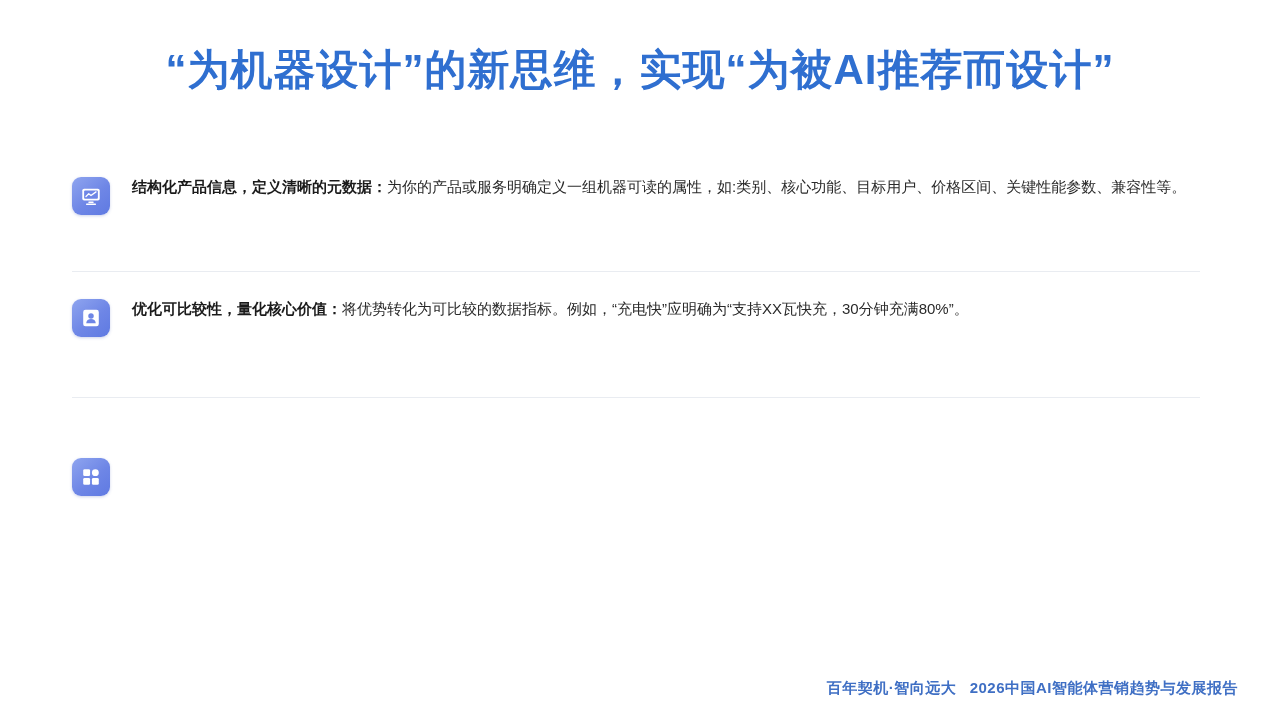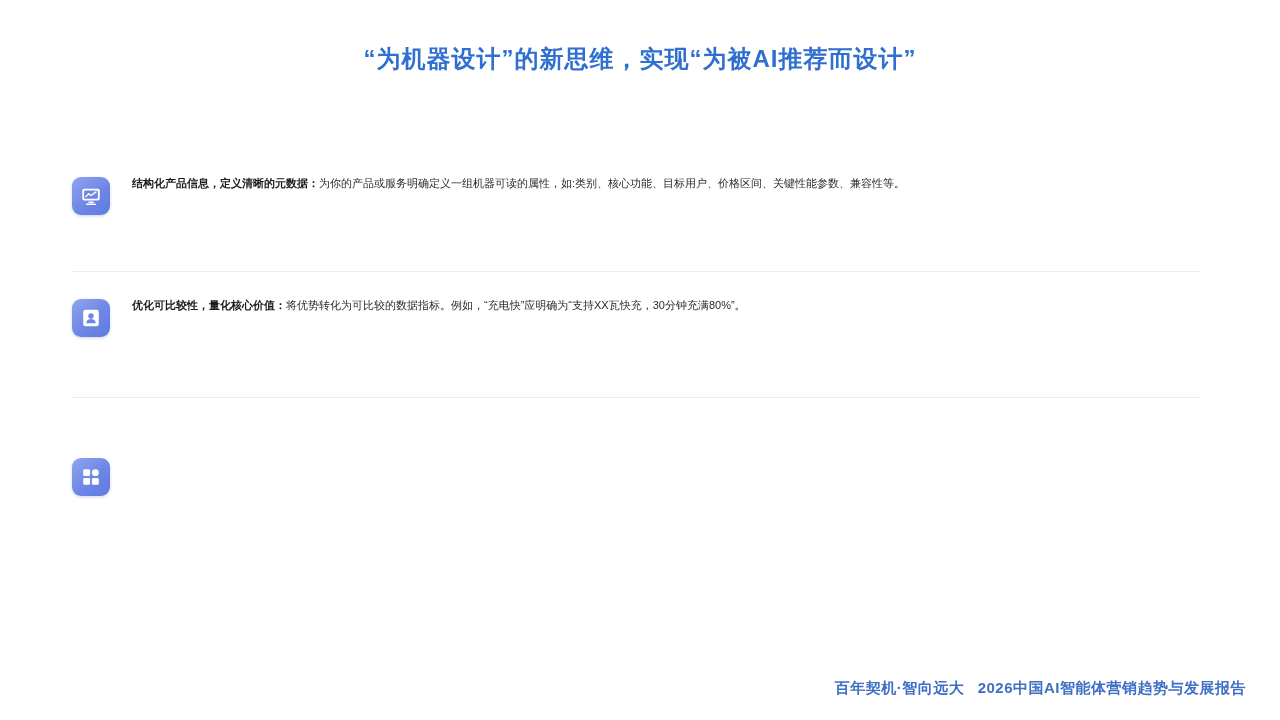--- a/index.html
+++ b/index.html
@@ -19,21 +19,21 @@
     width: 1280px;
     height: 720px;
     box-sizing: border-box;
   }
   .slide-title {
     position: absolute;
     top: 44px;
     left: 0;
     width: 1280px;
     text-align: center;
-    font-size: 24px;
+    font-size: 42px;
     font-weight: bold;
     color: #2f6fd0;
     letter-spacing: 1px;
     line-height: 1.25;
     white-space: nowrap;
   }
   .content {
     position: absolute;
     top: 172px;
     left: 72px;
@@ -61,21 +61,21 @@
     align-items: center;
     justify-content: center;
     margin-right: 22px;
     box-shadow: 0 1px 3px rgba(90,110,190,0.30);
   }
   .icon-box svg {
     display: block;
   }
   .item-text {
     flex: 1 1 auto;
-    font-size: 11px;
+    font-size: 15px;
     line-height: 2.0;
     color: #2a2a2a;
     text-align: justify;
     word-break: break-all;
   }
   .item-text b {
     font-weight: bold;
     color: #1b1b1b;
   }
   
@@ -85,21 +85,21 @@
 
   .row1 { margin-top: 0; }
   .row2 { margin-top: 10px; }
   .row3 { margin-top: 0; }
 
   .gap-1 { height: 34px; }
   .gap-2 { height: 38px; }
 
   .footer {
     position: absolute;
-    right: 34px;
+    right: 42px;
     bottom: 22px;
     font-size: 15px;
     color: #3f6fc4;
     font-weight: bold;
     letter-spacing: 0.5px;
     white-space: nowrap;
   }
   .footer .sep { padding: 0 2px; }
 </style>
 </head>

